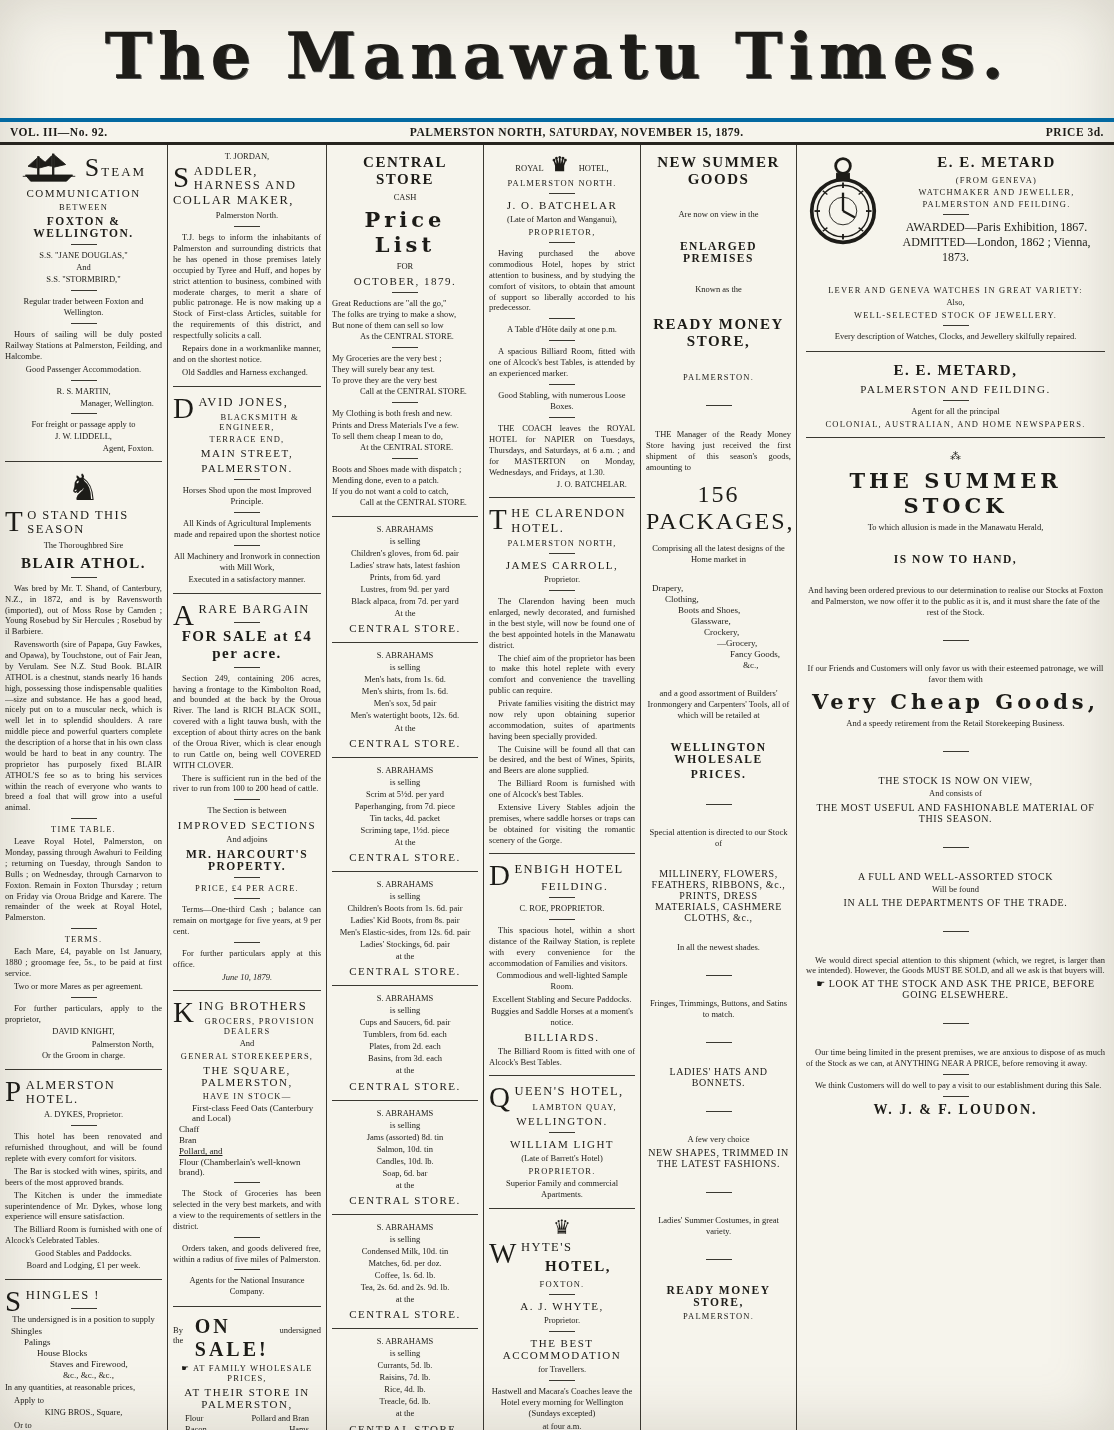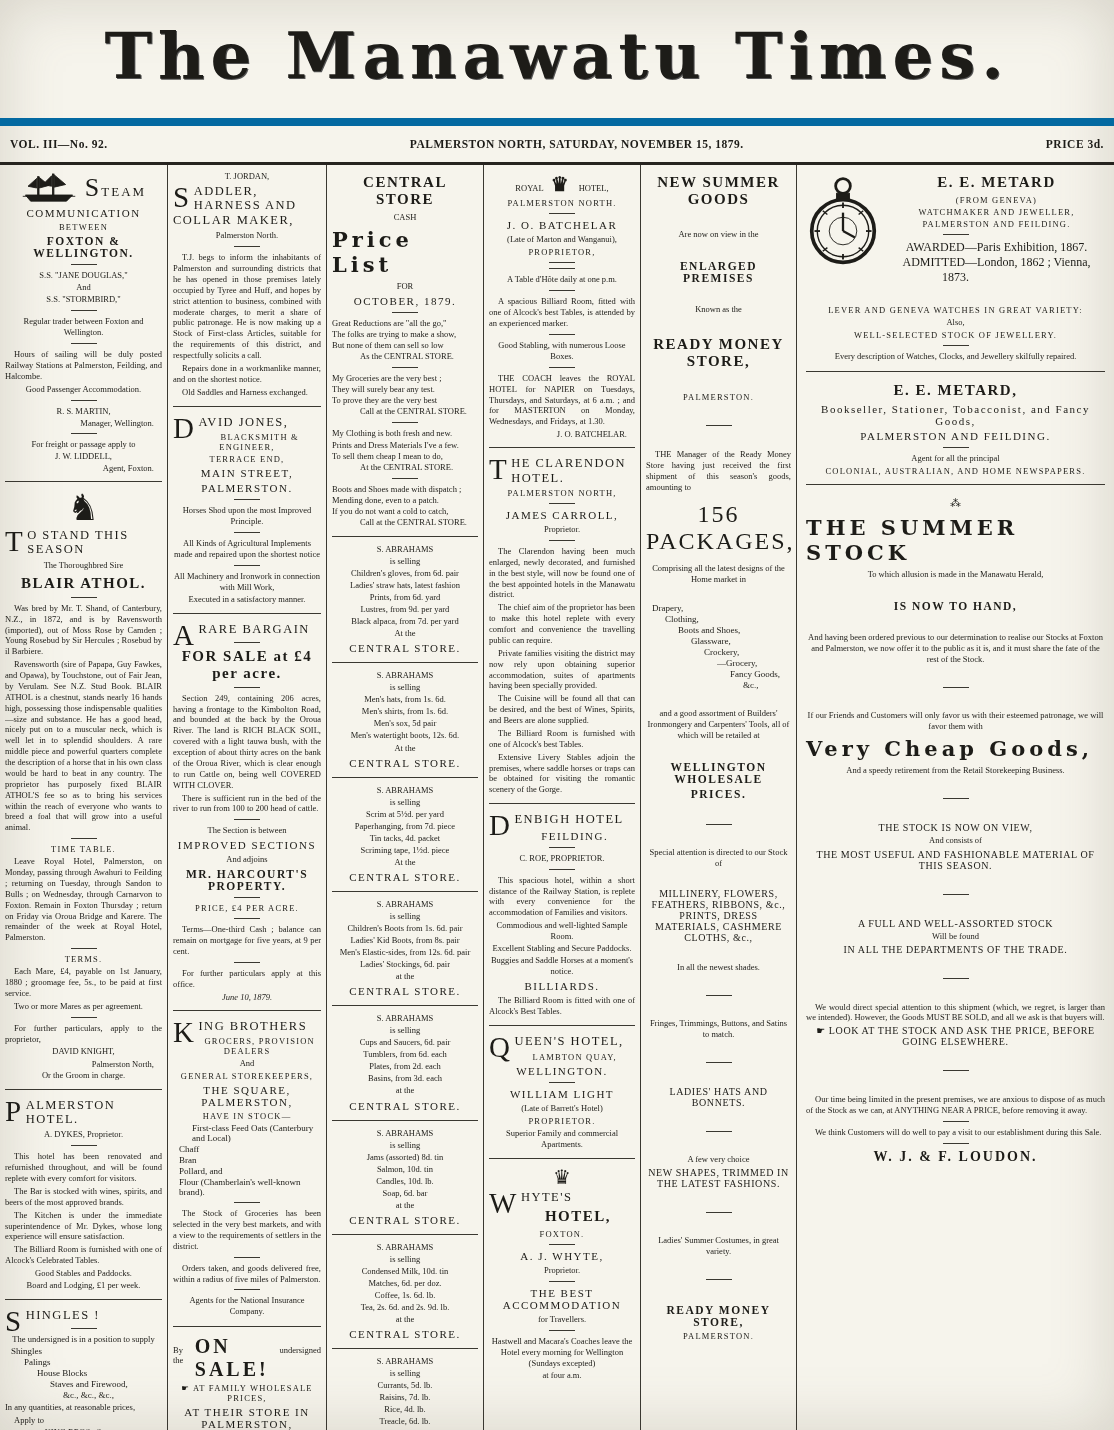--- a/index.html
+++ b/index.html
@@ -4,34 +4,34 @@
 <style>
   html,body{margin:0;padding:0;background:#d8d5cc;}
   #page{width:1114px;height:1430px;margin:0 auto;background:#f6f4ec;color:#1d1c18;
         font-family:"Liberation Serif",serif;overflow:hidden;position:relative;
         box-shadow:inset 0 0 60px rgba(120,110,90,.25);}
   
   #masthead{text-align:center;padding-top:6px;height:112px;}
   .mast-title{font-family:"DejaVu Serif",serif;font-weight:bold;font-size:64px;line-height:100px;
               letter-spacing:6px;text-shadow:1px 1px 0 #555;}
   #dateline{display:flex;justify-content:space-between;align-items:center;
-            border-top:8px solid #0369a1;border-bottom:3px solid #26241f;
-            font-weight:bold;font-size:11.5px;letter-spacing:.5px;padding:10px 10px;height:16px;}
+            border-top:4px solid #0369a1;border-bottom:3px solid #26241f;
+            font-weight:bold;font-size:11.5px;letter-spacing:.5px;padding:2px 10px;height:16px;}
   
   #columns{display:flex;height:1294px;overflow:hidden;}
   .col{box-sizing:border-box;overflow:hidden;padding:5px 5px 0;border-right:1px solid #3a3831;}
   .col-1{width:168px}.col-2{width:159px}.col-3{width:157px}.col-4{width:157px}.col-5{width:156px}
   .col-6{width:317px;border-right:none;padding:5px 9px 0;}
   .block{margin-bottom:4px;}
   .block.sep{border-top:1px solid #3a3831;margin-top:8px;padding-top:6px;}
   .block.has-media{overflow:hidden;}
   .media-left{float:left;margin:4px 8px 2px 0;}
   
   .l-xl{font-size:14px;text-align:center;font-weight:bold;letter-spacing:2px;margin:5px 0;}
-  .l-fat{font-family:"DejaVu Serif",serif;font-size:21px;font-weight:bold;letter-spacing:4px;margin:4px 0;}
+  .l-fat{font-family:"DejaVu Serif",serif;font-size:21px;text-align:center;font-weight:bold;letter-spacing:4px;margin:4px 0;}
   .l-lg{font-size:15px;text-align:center;font-weight:bold;letter-spacing:1.5px;margin:4px 0;}
   .l-md{font-size:11px;text-align:center;letter-spacing:1.5px;margin:3px 0;}
   .l-mdb{font-size:11.5px;text-align:center;letter-spacing:1.5px;font-weight:bold;margin:3px 0;}
   .l-sc{font-size:8.5px;text-align:center;letter-spacing:1.2px;margin:2px 0;}
   .l-caps{font-size:10px;text-align:center;letter-spacing:.6px;margin:2px 0;}
   .l-c{font-size:8.5px;text-align:center;margin:1px 0;line-height:1.3;}
   .l-ci{font-size:8.5px;font-style:italic;text-align:center;margin:1px 0;}
   .l-small{font-size:12px;text-align:center;margin:2px 0;}
   .l-j{font-size:8.5px;text-align:justify;text-indent:9px;margin:2px 0;line-height:1.28;}
   .l-jn{font-size:8.5px;text-align:justify;margin:2px 0;line-height:1.28;}
@@ -202,21 +202,21 @@
         <div class="block sep">
           <div class="l-drop">KING BROTHERS</div>
           <div class="l-sc">GROCERS, PROVISION DEALERS</div>
           <div class="l-c">And</div>
           <div class="l-sc">GENERAL STOREKEEPERS,</div>
           <div class="l-md">THE SQUARE, PALMERSTON,</div>
           <div class="l-sc">HAVE IN STOCK—</div>
           <div class="l-st" style="padding-left: 19px;">First-class Feed Oats (Canterbury and Local)</div>
           <div class="l-st" style="padding-left: 6px;">Chaff</div>
           <div class="l-st" style="padding-left: 6px;">Bran</div>
-          <div class="l-st" style="padding-left: 6px;">Pollard, and</div>
+          <div class="l-st" style="padding-left: 6px; text-decoration: underline;">Pollard, and</div>
           <div class="l-st" style="padding-left: 6px;">Flour (Chamberlain's well-known brand).</div>
           <div class="l-dash"></div>
           <div class="l-j">The Stock of Groceries has been selected in the very best markets, and with a view to the requirements of settlers in the district.</div>
           <div class="l-dash"></div>
           <div class="l-j">Orders taken, and goods delivered free, within a radius of five miles of Palmerston.</div>
           <div class="l-dash"></div>
           <div class="l-c">Agents for the National Insurance Company.</div>
         </div>
         <div class="block sep">
           <div class="l-tri">
@@ -352,20 +352,21 @@
             <span class="tri-side">ROYAL</span>
             <span class="tri-main">♛</span>
             <span class="tri-side">HOTEL,</span>
           </div>
           <div class="l-sc">PALMERSTON NORTH.</div>
           <div class="l-dash"></div>
           <div class="l-md">J. O. BATCHELAR</div>
           <div class="l-c">(Late of Marton and Wanganui),</div>
           <div class="l-sc">PROPRIETOR,</div>
           <div class="l-dash"></div>
+          <div class="l-j">Having purchased the above commodious Hotel, hopes by strict attention to business, and by studying the comfort of visitors, to obtain that amount of support so liberally accorded to his predecessor.</div>
           <div class="l-dash"></div>
           <div class="l-c">A Table d'Hôte daily at one p.m.</div>
           <div class="l-dash"></div>
           <div class="l-j">A spacious Billiard Room, fitted with one of Alcock's best Tables, is attended by an experienced marker.</div>
           <div class="l-dash"></div>
           <div class="l-c">Good Stabling, with numerous Loose Boxes.</div>
           <div class="l-dash"></div>
           <div class="l-j">THE COACH leaves the ROYAL HOTEL for NAPIER on Tuesdays, Thursdays, and Saturdays, at 6 a.m. ; and for MASTERTON on Monday, Wednesdays, and Fridays, at 1.30.</div>
           <div class="l-r">J. O. BATCHELAR.</div>
         </div>
@@ -516,21 +517,20 @@
           <div class="l-small">AWARDED—Paris Exhibition, 1867.  ADMITTED—London, 1862 ; Vienna, 1873.</div>
           <div class="l-gap"></div>
           <div class="l-sc">LEVER AND GENEVA WATCHES IN GREAT VARIETY:</div>
           <div class="l-c">Also,</div>
           <div class="l-sc">WELL-SELECTED STOCK OF JEWELLERY.</div>
           <div class="l-dash"></div>
           <div class="l-c">Every description of Watches, Clocks, and Jewellery skilfully repaired.</div>
         </div>
         <div class="block sep">
           <div class="l-lg">E. E. METARD,</div>
-          <div class="l-md">Bookseller, Stationer, Tobacconist, and Fancy Goods,</div>
           <div class="l-md">PALMERSTON AND FEILDING.</div>
           <div class="l-dash"></div>
           <div class="l-c">Agent for all the principal</div>
           <div class="l-sc">COLONIAL, AUSTRALIAN, AND HOME NEWSPAPERS.</div>
         </div>
         <div class="block sep">
           <div class="l-icon"><span class="icon glyph-flourish">⁂</span></div>
           <div class="l-fat">THE SUMMER STOCK</div>
           <div class="l-c">To which allusion is made in the Manawatu Herald,</div>
           <div class="l-gap"></div>

